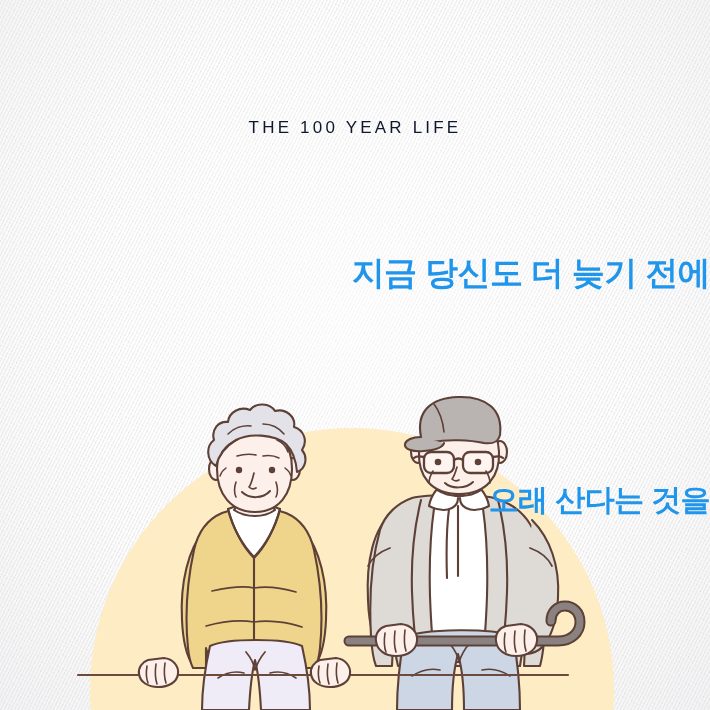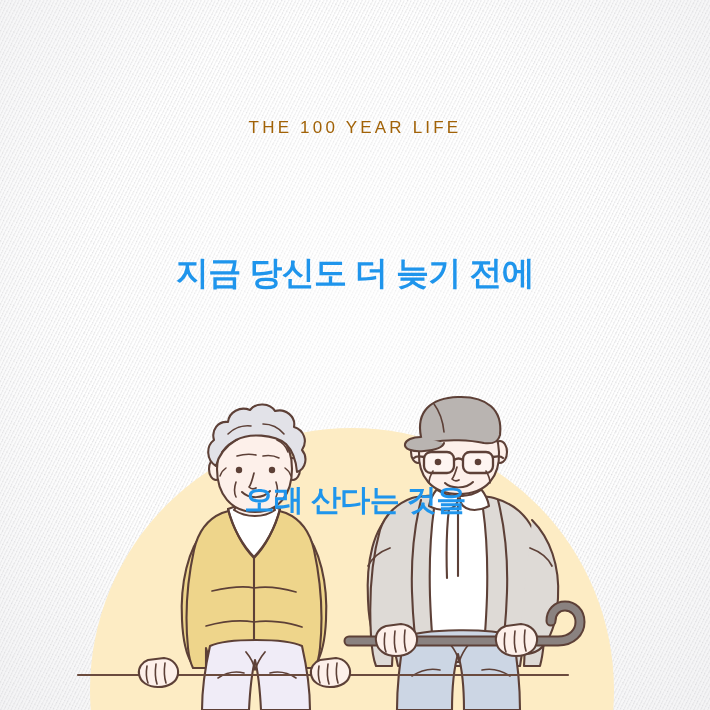--- a/index.html
+++ b/index.html
@@ -40,42 +40,42 @@
     left: 0;
     top: 0;
     width: 710px;
     text-align: center;
     z-index: 5;
   }
   #eyebrow {
     margin-top: 119px;
     font-size: 17px;
     letter-spacing: 3.2px;
-    color: #a16207;
+    color: #0f172a;
     font-weight: 400;
     line-height: 1;
     white-space: pre;
   }
   .headline {
     color: #1f95ec;
     font-weight: 700;
     line-height: 1.30;
     white-space: pre;
   }
   #headline-primary {
     margin-top: 30px;
     font-size: 33px;
     letter-spacing: -0.6px;
   }
   #headline-secondary {
     margin-top: 22px;
     font-size: 30px;
     letter-spacing: -0.6px;
   }
-  .hl-line { display: block; }
+  .hl-line { display: block; text-align: right; }
 
   
   #illustration {
     position: absolute;
     left: 0;
     top: 0;
     width: 710px;
     height: 710px;
     z-index: 2;
   }

